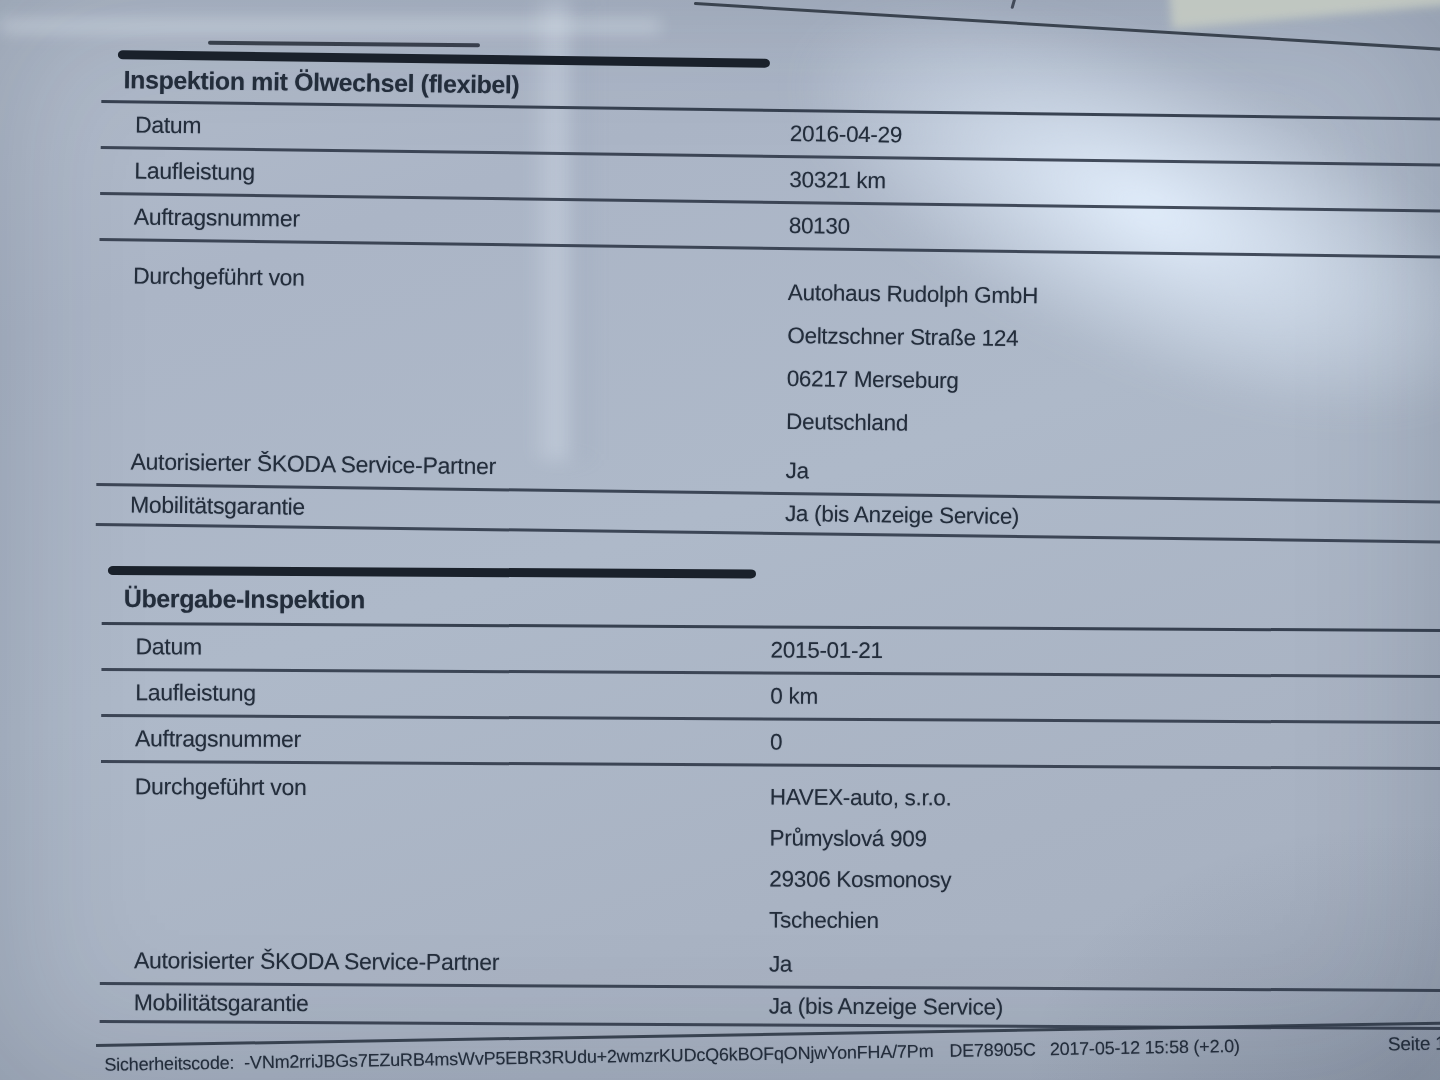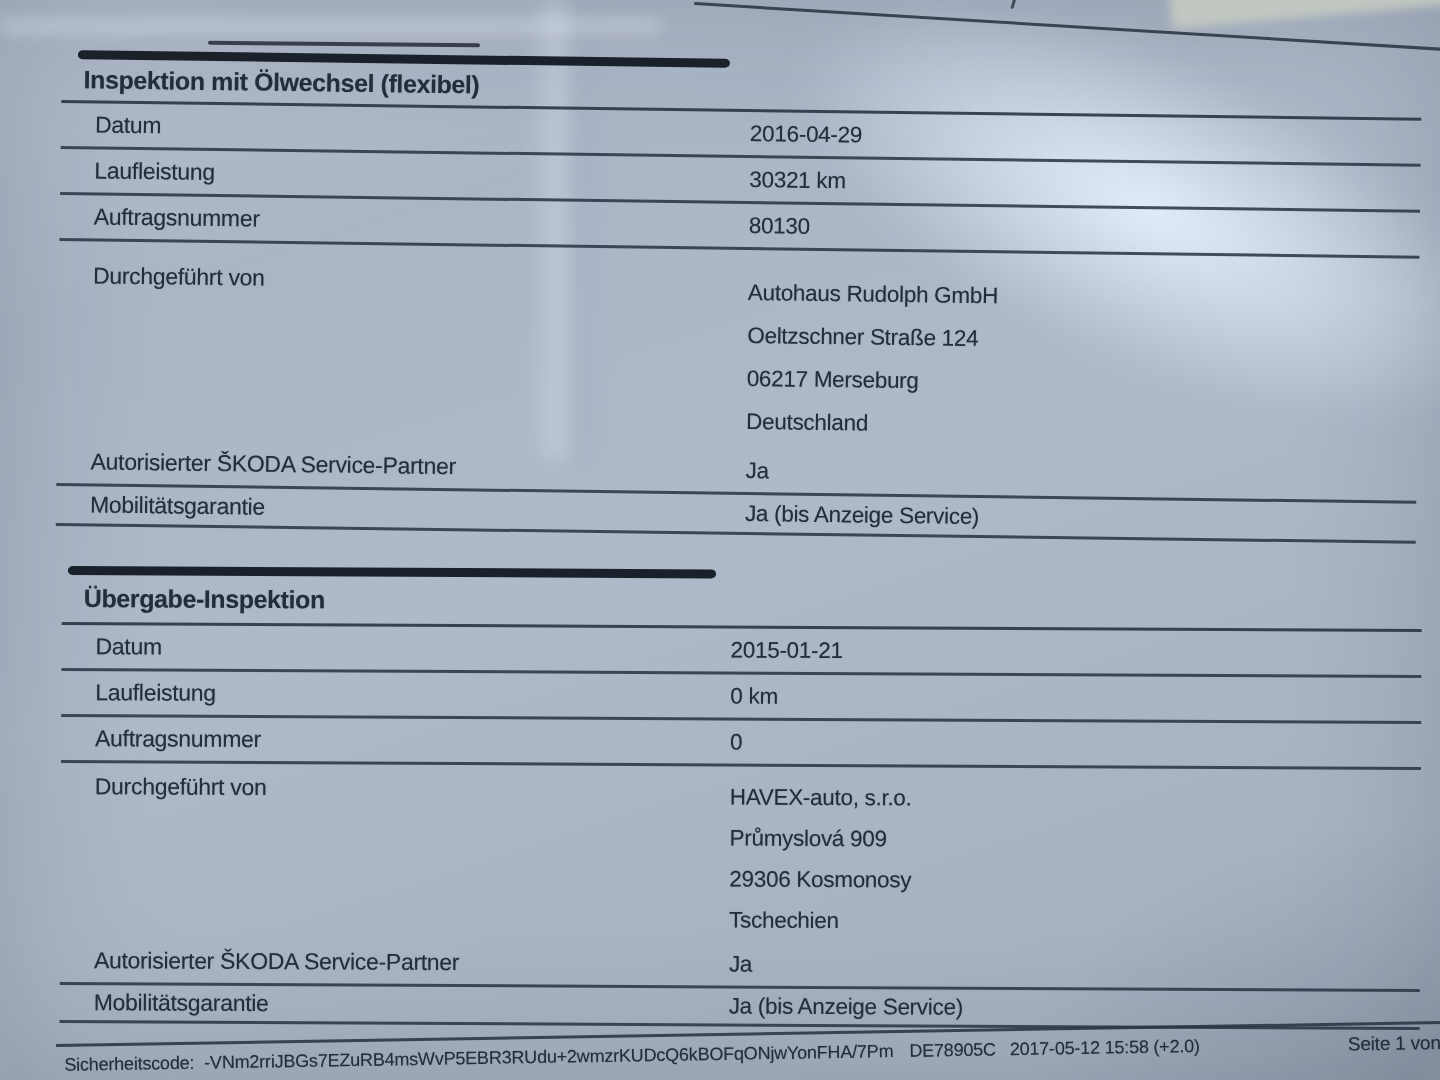--- a/index.html
+++ b/index.html
@@ -46,21 +46,21 @@
   }
   .top-edge-strip{
     position:absolute;right:-30px;top:-28px;width:300px;height:44px;
     background:#c7cdc3;transform:rotate(-5deg);filter:blur(5px);opacity:.85;
   }
   .ink-tick{
     position:absolute;left:1012px;top:-3px;width:3px;height:12px;
     background:#2a3240;transform:rotate(16deg);border-radius:2px;opacity:.8;
   }
   
-  .doc{position:absolute;inset:0;filter:blur(.3px);color:#232d3b;}
+  .doc{position:absolute;inset:0;filter:blur(.3px);color:#232d3b;margin-left:40px;}
   .doc *{text-shadow:0 0 1.1px rgba(30,40,58,.38);}
   .section{position:absolute;left:62px;width:1360px;}
   .s1{top:50px;transform:rotate(.75deg);transform-origin:left top;}
   .s2{top:566px;transform:rotate(.3deg);transform-origin:left top;}
   .bar{height:9px;background:#1a212b;border-radius:5px/4px;}
   .s1 .bar{margin-left:16px;width:652px;}
   .s2 .bar{margin-left:6px;width:648px;}
   .sec-title{
     height:44px;display:flex;align-items:center;
     padding-left:22px;box-sizing:border-box;

